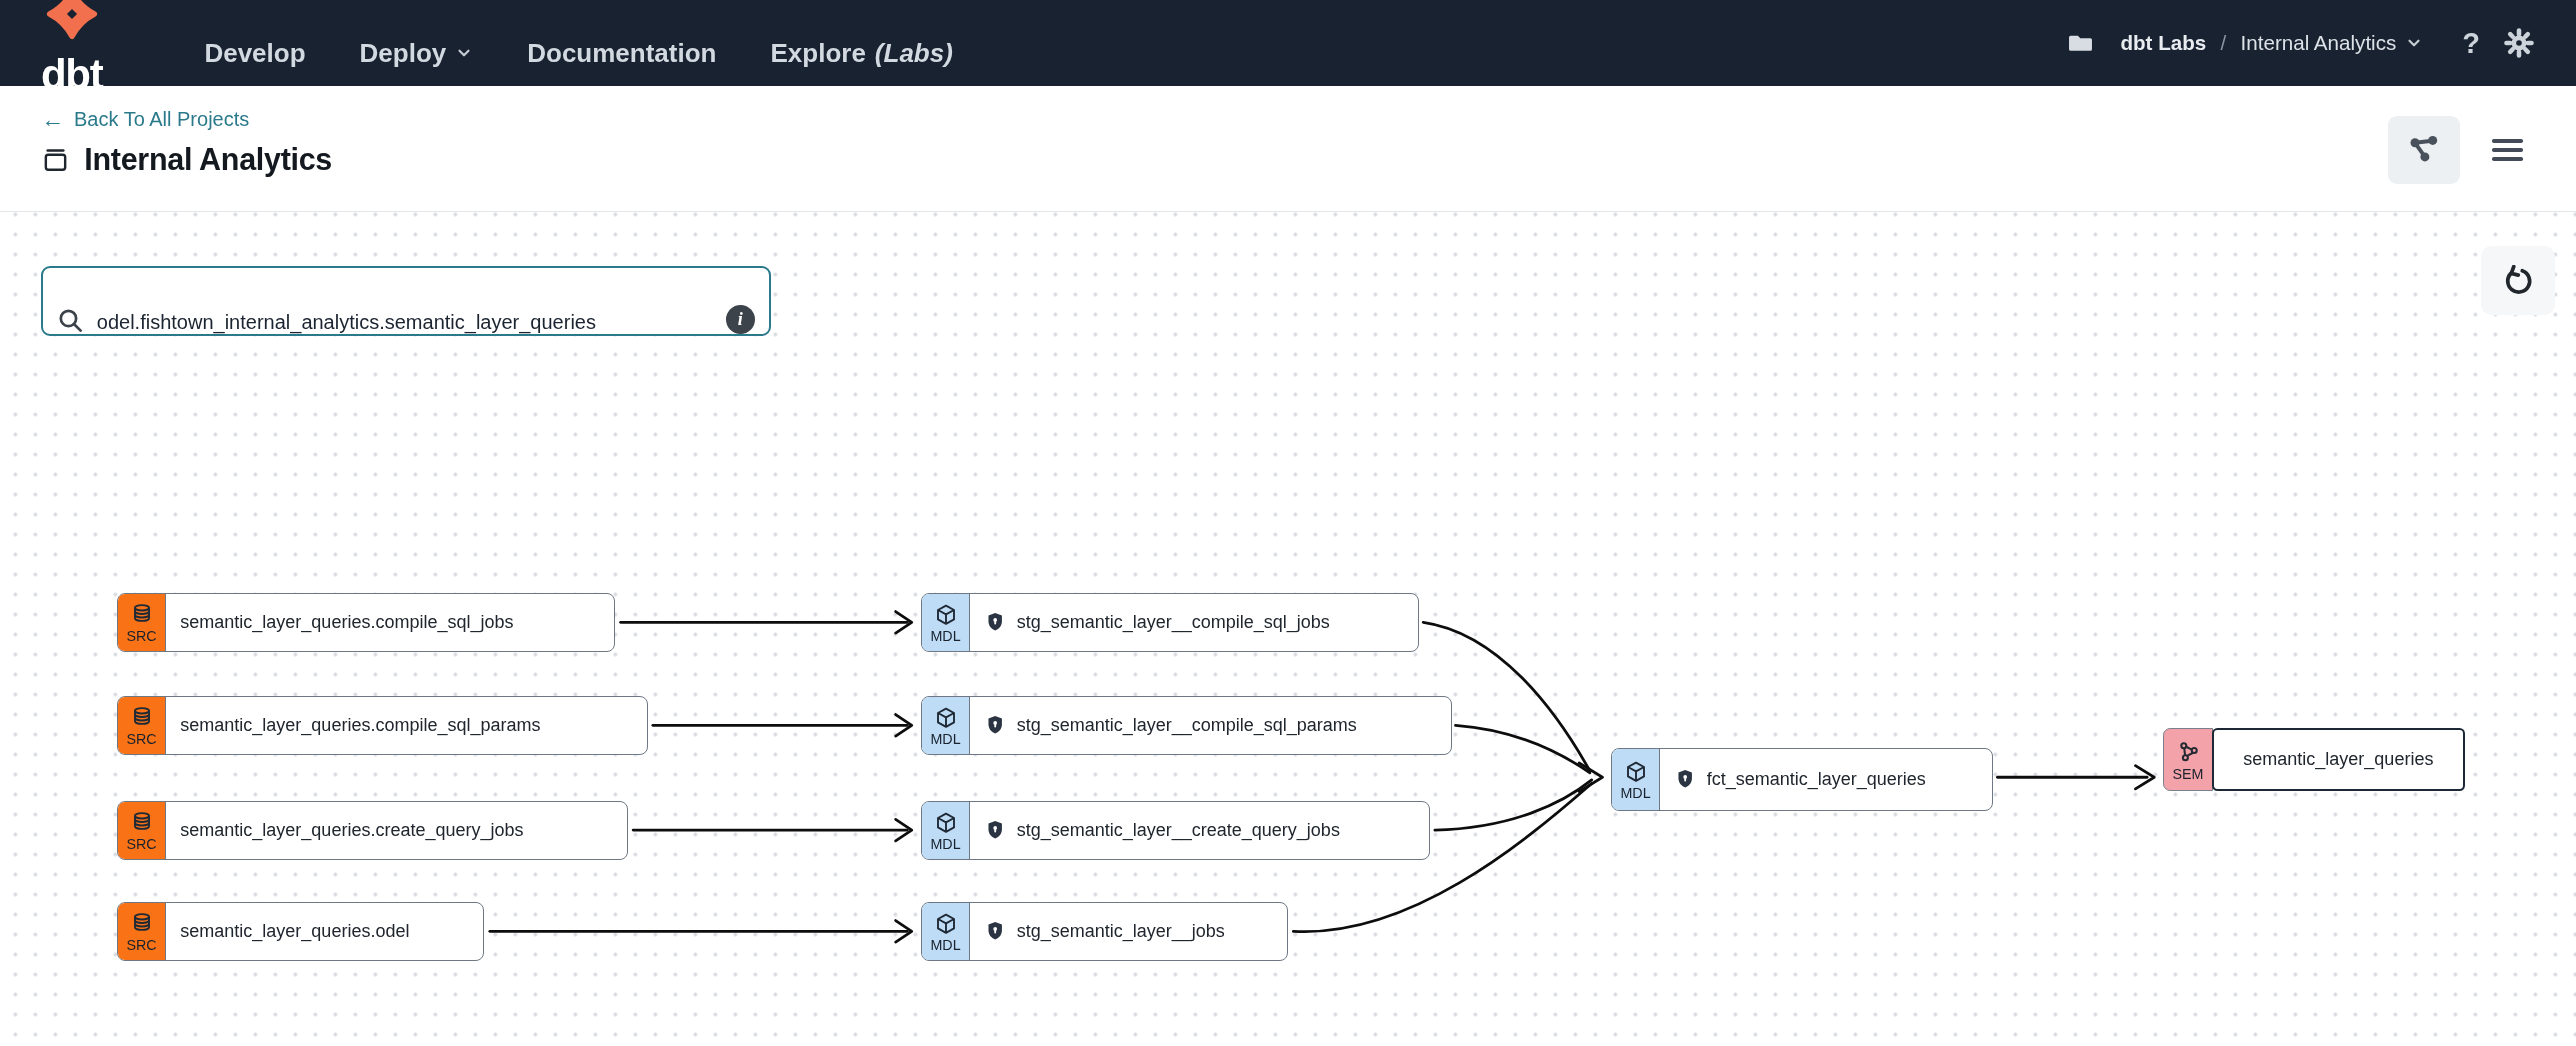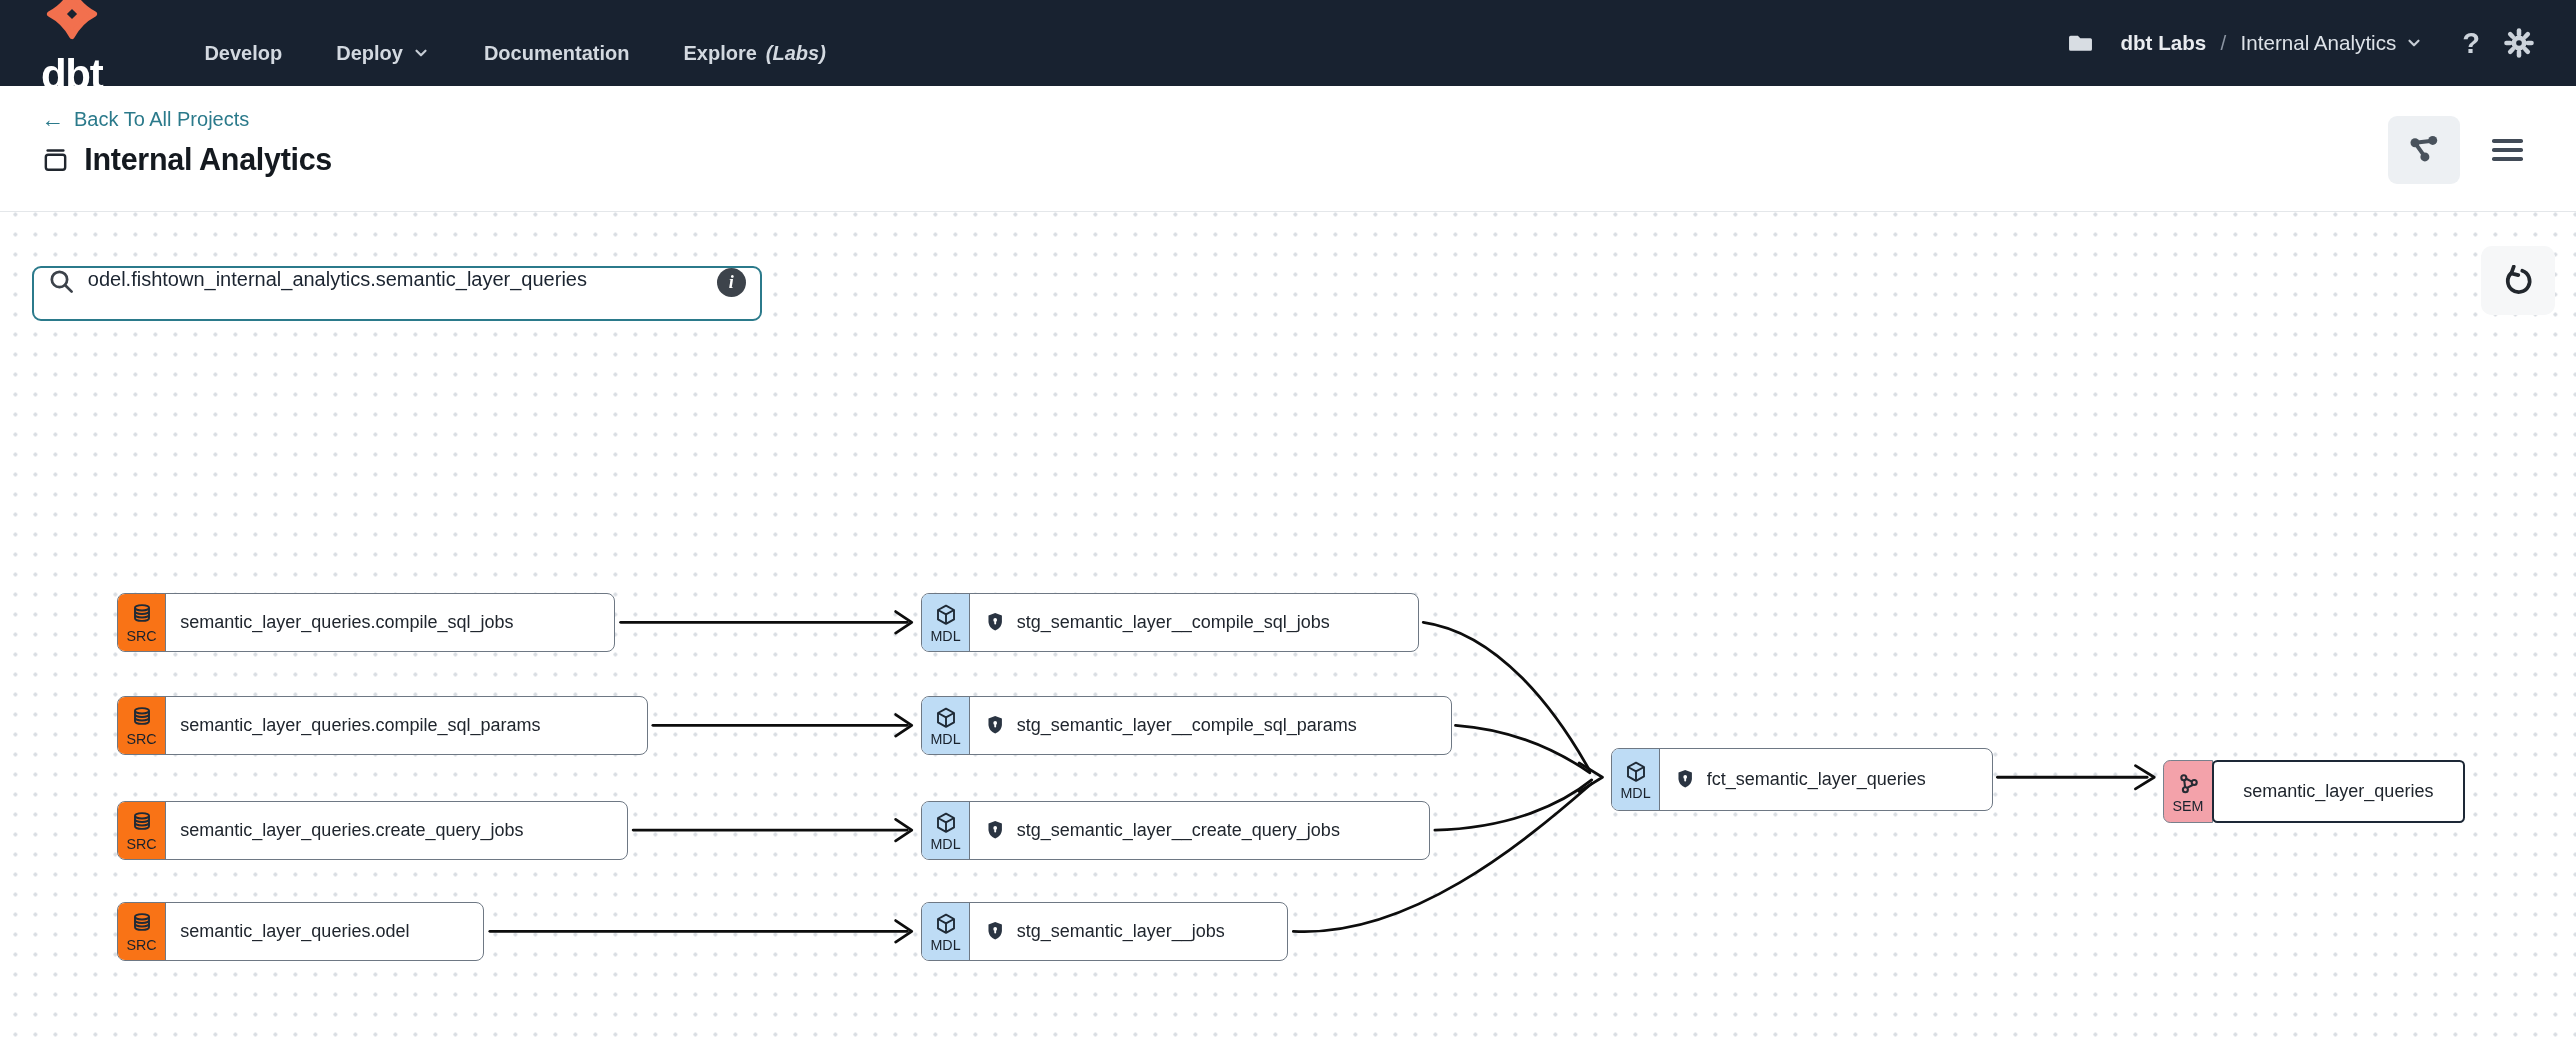--- a/index.html
+++ b/index.html
@@ -12,21 +12,21 @@
   }
 
   
   .navbar {
     height: 86px; background: #182230; display: flex; align-items: center;
     padding: 0 41px; color: #d7dce3;
   }
   .brand { display:flex; align-items:center; gap:11px; margin-right: 102px; cursor:pointer;flex-direction:column; }
   .brand-text { font-size: 42px; font-weight: 700; color:#ffffff; letter-spacing: -1.3px; }
   .nav-menu { display:flex; align-items:center; gap: 54px; }
-  .nav-item { display:flex; align-items:center; gap:9px; font-size: 20px; font-weight: 700; color:#d3d9e0; cursor:pointer;margin-top:20px; }
+  .nav-item { display:flex; align-items:center; gap:9px; font-size: 26px; font-weight: 700; color:#d3d9e0; cursor:pointer;margin-top:20px; }
   .nav-item .beta { font-style: italic; }
   .nav-right { margin-left:auto; display:flex; align-items:center; }
   .crumb { display:flex; align-items:center; font-size:20.6px; cursor:pointer; }
   .crumb .account { font-weight:700; color:#e9ecf0; margin-left:27px; }
   .crumb .sep { color:#8b95a2; margin:0 14.3px; font-weight:400; }
   .crumb .project { color:#dde2e8; font-weight:400; margin-right:9px; }
   .chev { width:18px; height:18px; }
   .help-glyph { font-size:29px; font-weight:700; color:#ccd3db; margin-left:39px; cursor:pointer; }
   .gear-wrap { margin-left:23px; cursor:pointer; display:flex; }
 
@@ -43,23 +43,23 @@
 
   
   .canvas {
     position:relative; height:834px; background:#ffffff;
     background-image: radial-gradient(circle, #d9dde2 1.6px, transparent 1.7px);
     background-size: 20px 20px; background-position: 5.4px 12.5px; overflow:hidden;
   }
   .edges { position:absolute; left:0; top:0; z-index:1; }
 
   .searchbar {
-    position:absolute; left:32px; top:54px; width:730px; height:55px; z-index:3;
+    position:absolute; left:41px; top:54px; width:730px; height:70px; z-index:3;
     background:#ffffff; border:2.2px solid #2b7a8b; border-radius:9px;
-    display:flex; align-items:flex-start; padding:0 14.3px; cursor:text;
+    display:flex; align-items:flex-end; padding:0 14.3px; cursor:text;
   }
   .search-text {
     margin-left:12.5px; font-size:20px; color:#1b2430; white-space:nowrap; overflow:hidden;
     text-decoration: underline dotted #e0564a; text-decoration-thickness: 2.7px; text-underline-offset: 6.3px;
     flex:1;
   }
   .info-badge {
     flex:none; width:29px; height:29px; border-radius:50%; background:#3d434b; color:#ffffff;
     display:flex; align-items:center; justify-content:center;
     font-family:"Liberation Serif", serif; font-style:italic; font-weight:700; font-size:18px; cursor:pointer;
@@ -422,21 +422,21 @@
         <svg width="22.4" height="22.4" viewBox="0 0 24 24">
             <path d="M12,2.2 L19.2,4.8 V11 C19.2,15.8 16.3,19.3 12,20.8 C7.7,19.3 4.8,15.8 4.8,11 V4.8 Z" fill="#2a3442"></path>
             <circle cx="12" cy="9.6" r="2" fill="#fff"></circle>
             <rect x="11" y="10.4" width="2" height="4" rx="1" fill="#fff"></rect>
           </svg>
       </span>
       <span>fct_semantic_layer_queries</span>
     </div>
   </div>
 
-  <div class="node sem" style="left:2163px; top:548px; width:302px;">
+  <div class="node sem" style="left:2163px; top:516px; width:302px;">
     <div class="badge">
       <span style="display:flex;">
         <svg width="25" height="25" viewBox="0 0 24 24" fill="none" stroke="#262b33" stroke-width="2">
           <circle cx="7.5" cy="5.5" r="2.4"></circle>
           <circle cx="17.5" cy="10" r="2.4"></circle>
           <circle cx="9" cy="17" r="2.4"></circle>
           <path d="M9.8,6.5 L15.2,9.2 M16.4,12.2 L10.2,15.5 M7.9,7.9 L8.7,14.6"></path>
         </svg>
       </span>
       <span class="blabel">SEM</span>

